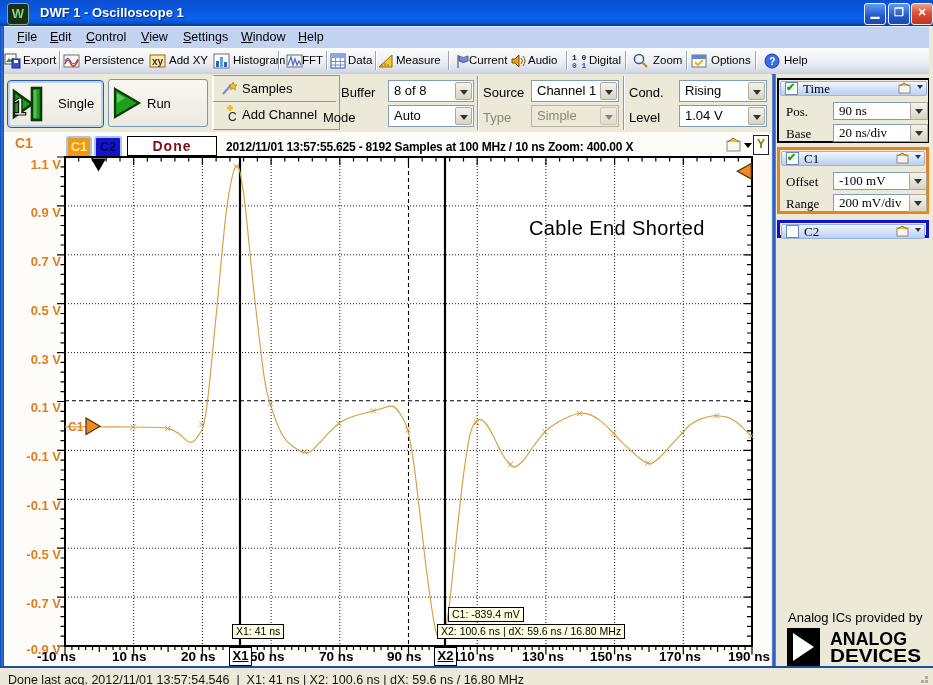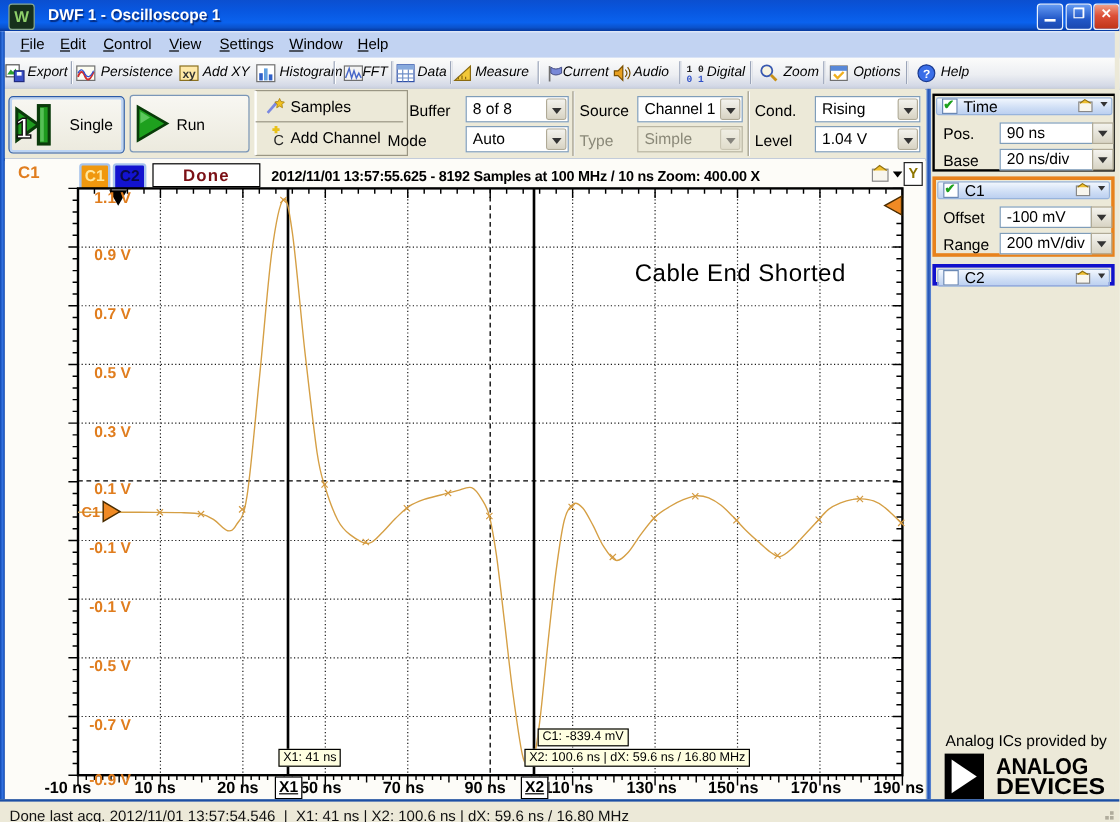--- a/index.html
+++ b/index.html
@@ -12,21 +12,21 @@
 .wbtn{top:3px;width:20px;height:20px;border:1px solid #e8f0fc;border-radius:3px;color:#fff;font-size:11px;text-align:center;line-height:17px;font-weight:bold;}
 #btnmin{left:864px;background:linear-gradient(180deg,#639af2,#2258c8 60%,#1a48b0);}
 #btnmax{left:888px;background:linear-gradient(180deg,#639af2,#2258c8 60%,#1a48b0);}
 #btncls{left:911px;background:linear-gradient(180deg,#f0a088,#dd5038 45%,#c03418);}
 
 #menubar{left:0;top:26px;width:933px;height:22px;background:#c2d3f2;border-top:1px solid #e4ecfa;}
 .mi{top:30px;font-size:12.5px;color:#000;}
 .mi span{text-decoration:underline;}
 
 #toolbar{left:0;top:48px;width:933px;height:26px;background:linear-gradient(180deg,#fcfcfb 0%,#eceef2 55%,#d4d9e6 90%,#c6cddd 100%);border-bottom:1px solid #94a6c8;}
-.ti{top:54px;font-size:11.5px;color:#000;font-style:italic;}
+.ti{top:54px;font-size:11.5px;color:#000;}
 .tsep{top:51px;width:1px;height:19px;background:#9aa4b8;border-right:1px solid #fff;}
 
 #ctrlrow{left:0;top:74px;width:771px;height:58px;background:#ece9d8;border-bottom:2px solid #16418e;}
 .bigbtn{border:1px solid #7a96b8;border-radius:3px;background:linear-gradient(180deg,#f8f7f2,#eceade);}
 #btnsingle{left:7px;top:80px;width:95px;height:46px;box-shadow:inset 0 0 0 2px #bcd4f4;border:1px solid #2a5aa8;border-radius:4px;background:linear-gradient(180deg,#f8f7f2,#eceade);}
 #btnrun{left:108px;top:79px;width:98px;height:46px;}
 .btnlabel{font-size:13px;color:#000;}
 #asgroup{left:212px;top:75px;width:125px;height:53px;border:1px solid #9a9684;border-left:2px solid #fff;background:#ece9d8;}
 .clabel{font-size:13px;color:#000;}
 .combo{height:20px;background:#fff;border:1px solid #7f9db9;font-size:13px;color:#000;}
@@ -39,27 +39,27 @@
 
 #plotarea{left:4px;top:132px;width:767px;height:534px;background:#fdfcf8;}
 #vline-right{left:772px;top:74px;width:4px;height:592px;background:linear-gradient(90deg,#6a92d8,#1e50b4,#6a92d8);}
 .tab{top:136px;height:19px;border:2px solid #a8c4ec;border-radius:3px;font-weight:bold;font-size:13px;text-align:center;}
 #tabc1{left:66px;width:22px;background:#f0980e;color:#ffe79c;line-height:18px;}
 #tabc2{left:94px;width:24px;background:#1313cf;color:#0a0a46;line-height:18px;}
 #donebox{left:127px;top:136px;width:88px;height:18px;background:#fff;border:1px solid #000;color:#7b1015;font-weight:bold;font-size:14px;text-align:center;line-height:18px;letter-spacing:1px;}
 #stamp{left:226px;top:140px;font-size:12px;font-weight:bold;color:#000;white-space:nowrap;letter-spacing:-0.2px;}
 #ybtn{left:753px;top:135px;width:14px;height:18px;background:#fff;border:1px solid #222;color:#8e7600;font-size:12px;font-weight:bold;text-align:center;line-height:17px;}
 #c1axis{left:15px;top:135px;font-size:14px;font-weight:bold;color:#e07d1e;}
-.ylab{width:61px;text-align:right;font-size:13px;font-weight:bold;color:#e07d1e;margin-left:48px;}
+.ylab{width:61px;text-align:right;font-size:13px;font-weight:bold;color:#e07d1e;}
 .xlab{top:649px;font-size:13.5px;font-weight:bold;color:#000;white-space:nowrap;}
 .curbox{top:647px;width:21px;height:17px;background:#fff;border:1px solid #000;font-size:13px;font-weight:bold;text-align:center;line-height:16px;text-decoration:underline;}
 .tip{background:#ffffe1;border:1px solid #000;font-size:10.5px;color:#000;padding:0 3px;line-height:13px;white-space:nowrap;}
 
 #sidebar{left:776px;top:74px;width:157px;height:592px;background:#ece9d8;}
-.panel{left:777px;background:#ece9d8;box-sizing:border-box;}
+.panel{left:777px;background:#ece9d8;box-sizing:border-box;font-family:Liberation Serif, serif;}
 .phead{position:absolute;left:1px;top:1px;right:1px;height:13px;background:linear-gradient(180deg,#f2f7fe,#cfdef5 60%,#bcd0f0);border:1px solid #98b4dc;border-radius:2px;font-size:13px;color:#000;}
 .prow-label{position:absolute;font-size:13px;color:#000;}
 .pcombo{position:absolute;height:16px;background:#fff;border:1px solid #7f9db9;font-size:13px;}
 .pcombo .val{position:absolute;left:5px;top:0px;white-space:nowrap;}
 .parr{position:absolute;width:16px;height:16px;background:linear-gradient(180deg,#f4f3ee,#d8d4c4);border:1px solid #b0aa96;}
 .parr:after{content:"";position:absolute;left:4px;top:6px;border:4px solid transparent;border-top:5px solid #333;}
 .chk{position:absolute;width:11px;height:11px;background:#fff;border:1px solid #6a88b4;}
 .chk.on:after{content:"\2714";position:absolute;left:0px;top:-2px;color:#1ca11c;font-size:11px;font-weight:bold;}
 
 #statusbar{left:0;top:666px;width:933px;height:17px;background:#ece9d8;border-top:2px solid #1c4fa4;}

